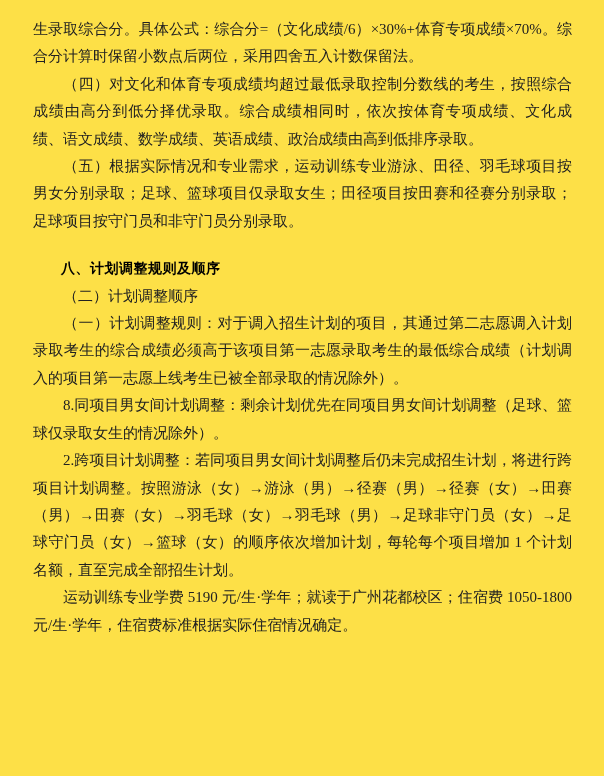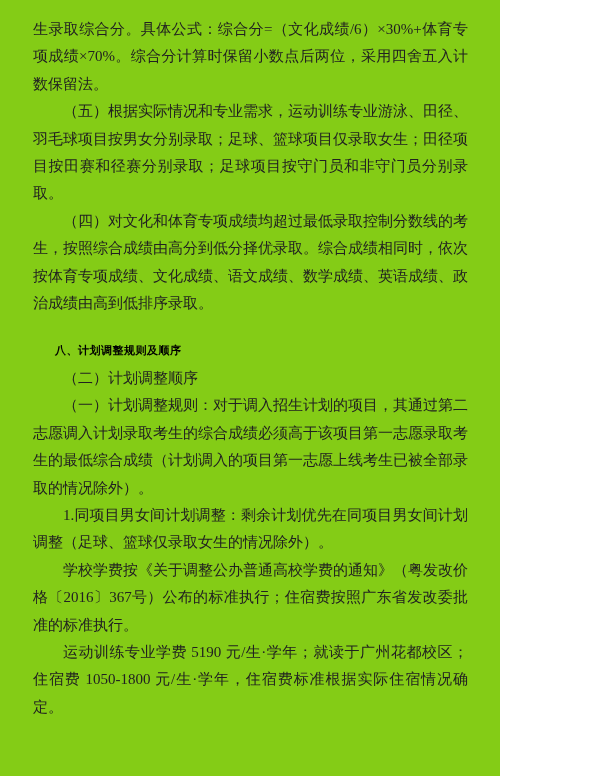--- a/index.html
+++ b/index.html
@@ -7,55 +7,55 @@
     padding: 0;
     background: #ffffff;
   }
   body {
     width: 604px;
     height: 776px;
     overflow: hidden;
   }
   .page {
     box-sizing: border-box;
-    width: 500px;
+    width: 604px;
     height: 776px;
     padding: 16px 32px 0 33px;
-    background: #84cc16;
+    background: #fde047;
     font-family: "Liberation Serif", "DejaVu Serif", serif;
     color: #212121;
   }
   .paragraph {
     margin: 0;
     font-size: 15px;
     line-height: 27.4px;
     text-align: justify;
     text-justify: inter-ideograph;
     word-break: break-all;
   }
   .paragraph.indent {
     text-indent: 2em;
   }
   .heading {
     margin: 20px 0 0 0;
-    font-size: 11px;
+    font-size: 14px;
     line-height: 27.4px;
     font-weight: 700;
     color: #000000;
     text-indent: 2em;
     font-family: "Liberation Sans", "DejaVu Sans", sans-serif;
     letter-spacing: 0.5px;
   }
 </style>
 </head>
 <body>
 
 <div class="page" id="doc-root">
     <p class="paragraph">生录取综合分。具体公式：综合分=（文化成绩/6）×30%+体育专项成绩×70%。综合分计算时保留小数点后两位，采用四舍五入计数保留法。</p>
+    <p class="paragraph indent">（四）对文化和体育专项成绩均超过最低录取控制分数线的考生，按照综合成绩由高分到低分择优录取。综合成绩相同时，依次按体育专项成绩、文化成绩、语文成绩、数学成绩、英语成绩、政治成绩由高到低排序录取。</p>
     <p class="paragraph indent">（五）根据实际情况和专业需求，运动训练专业游泳、田径、羽毛球项目按男女分别录取；足球、篮球项目仅录取女生；田径项目按田赛和径赛分别录取；足球项目按守门员和非守门员分别录取。</p>
-    <p class="paragraph indent">（四）对文化和体育专项成绩均超过最低录取控制分数线的考生，按照综合成绩由高分到低分择优录取。综合成绩相同时，依次按体育专项成绩、文化成绩、语文成绩、数学成绩、英语成绩、政治成绩由高到低排序录取。</p>
     <h2 class="heading indent">八、计划调整规则及顺序</h2>
     <p class="paragraph indent">（二）计划调整顺序</p>
     <p class="paragraph indent">（一）计划调整规则：对于调入招生计划的项目，其通过第二志愿调入计划录取考生的综合成绩必须高于该项目第一志愿录取考生的最低综合成绩（计划调入的项目第一志愿上线考生已被全部录取的情况除外）。</p>
-    <p class="paragraph indent">1.同项目男女间计划调整：剩余计划优先在同项目男女间计划调整（足球、篮球仅录取女生的情况除外）。</p>
-    <p class="paragraph indent">学校学费按《关于调整公办普通高校学费的通知》（粤发改价格〔2016〕367号）公布的标准执行；住宿费按照广东省发改委批准的标准执行。</p>
+    <p class="paragraph indent">8.同项目男女间计划调整：剩余计划优先在同项目男女间计划调整（足球、篮球仅录取女生的情况除外）。</p>
+    <p class="paragraph indent">2.跨项目计划调整：若同项目男女间计划调整后仍未完成招生计划，将进行跨项目计划调整。按照游泳（女）→游泳（男）→径赛（男）→径赛（女）→田赛（男）→田赛（女）→羽毛球（女）→羽毛球（男）→足球非守门员（女）→足球守门员（女）→篮球（女）的顺序依次增加计划，每轮每个项目增加 1 个计划名额，直至完成全部招生计划。</p>
     <p class="paragraph indent">运动训练专业学费 5190 元/生·学年；就读于广州花都校区；住宿费 1050-1800 元/生·学年，住宿费标准根据实际住宿情况确定。</p>
   </div>
 
 </body></html>

